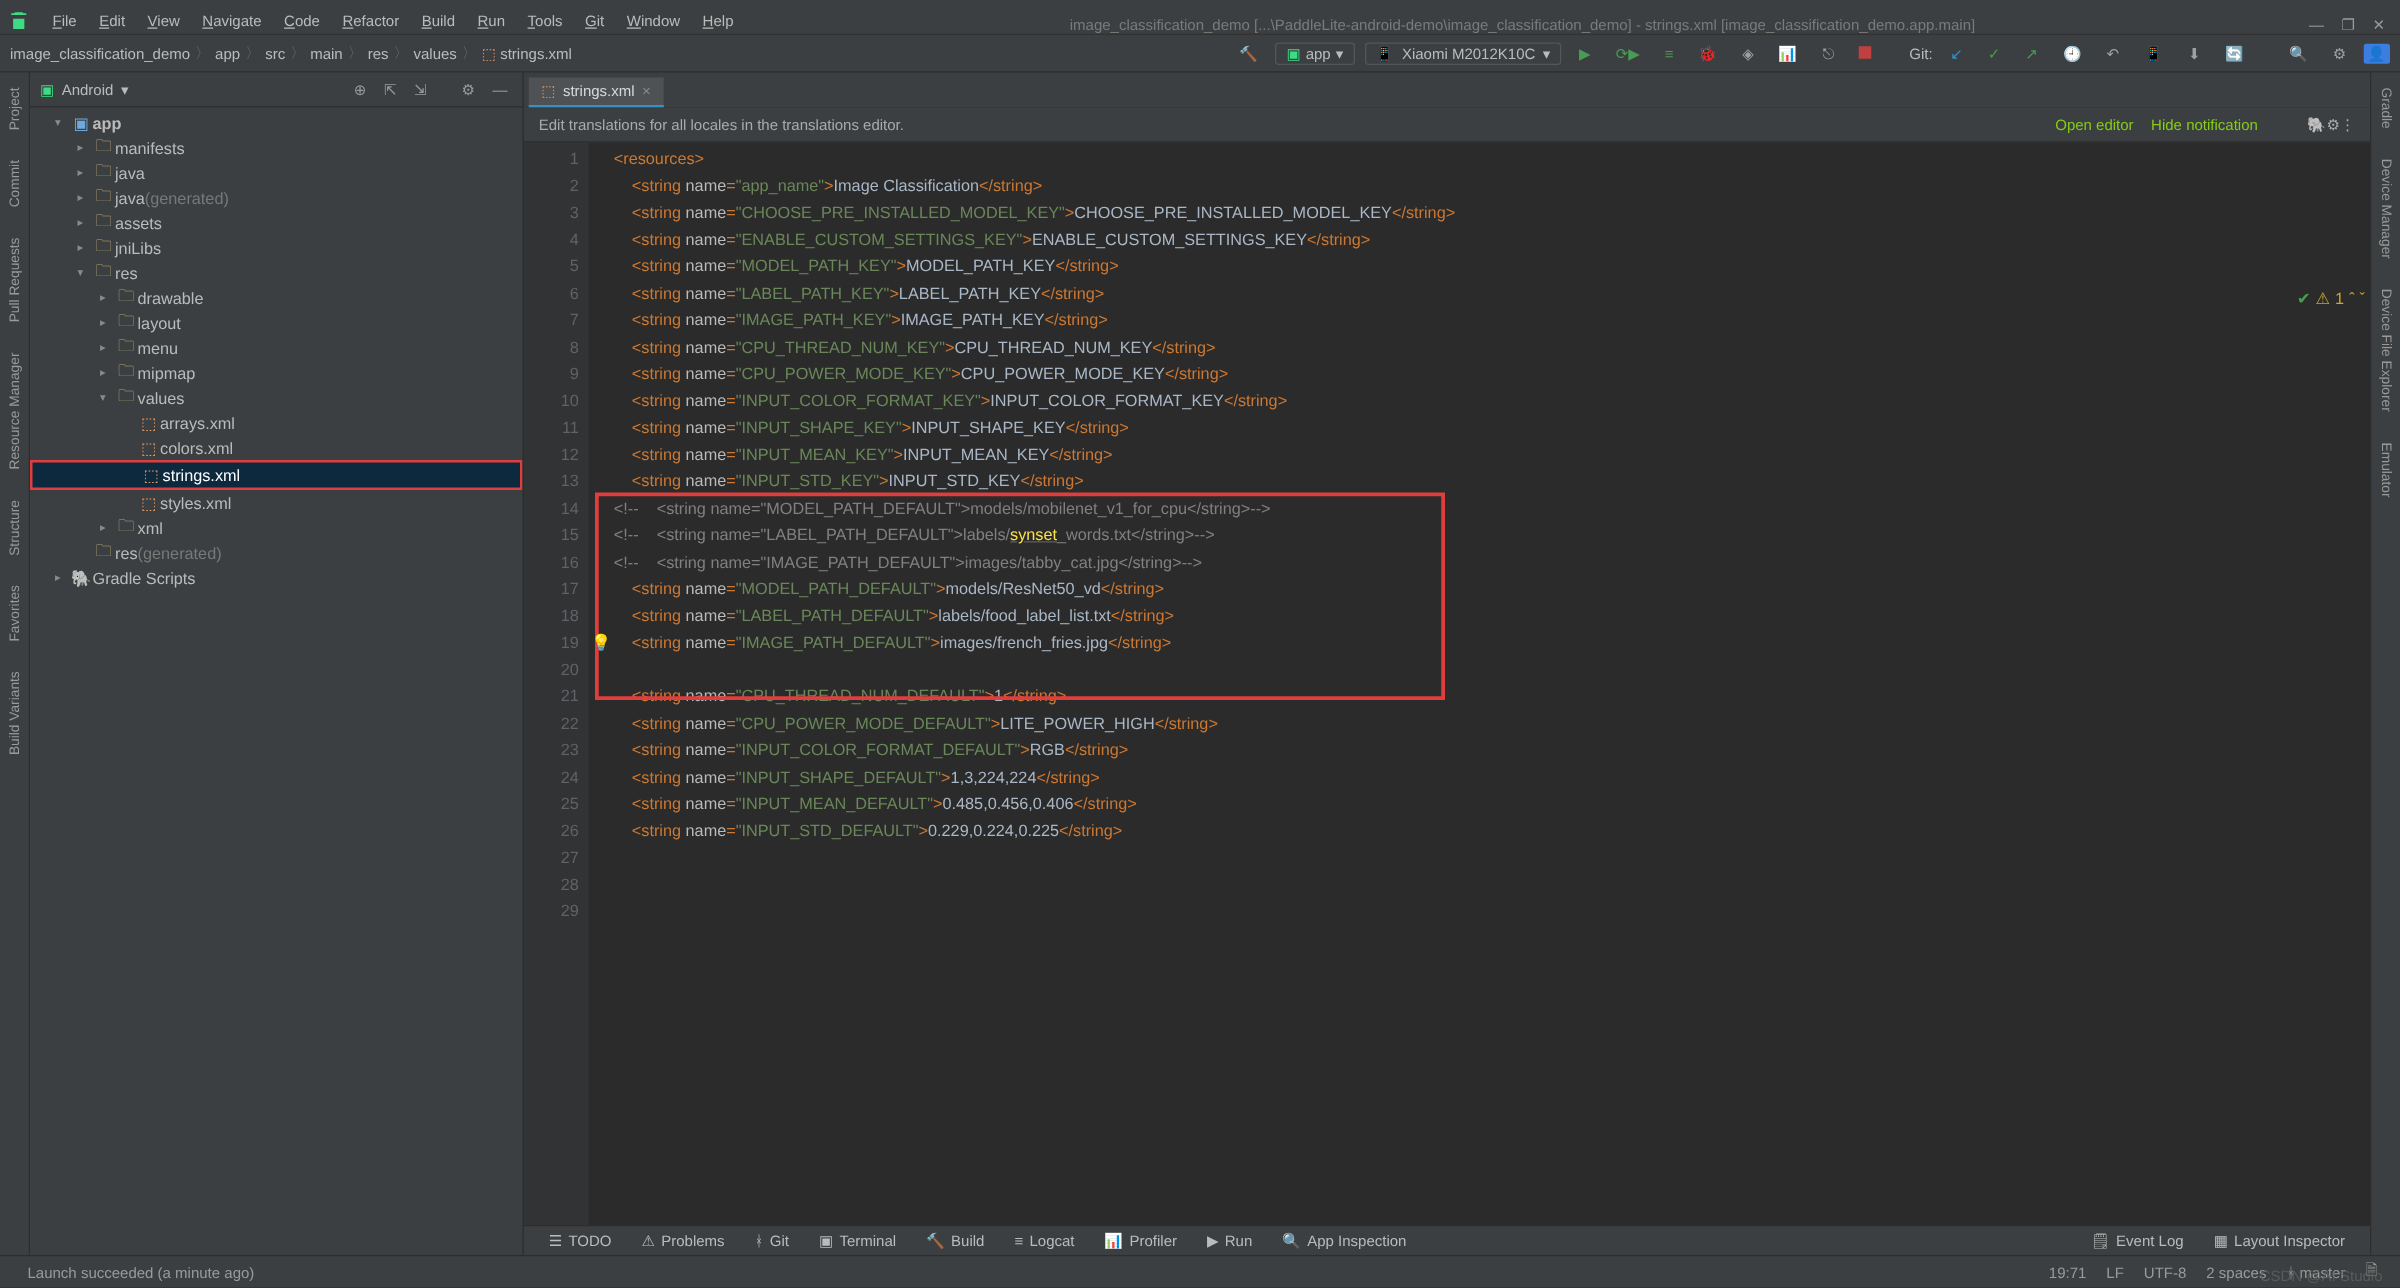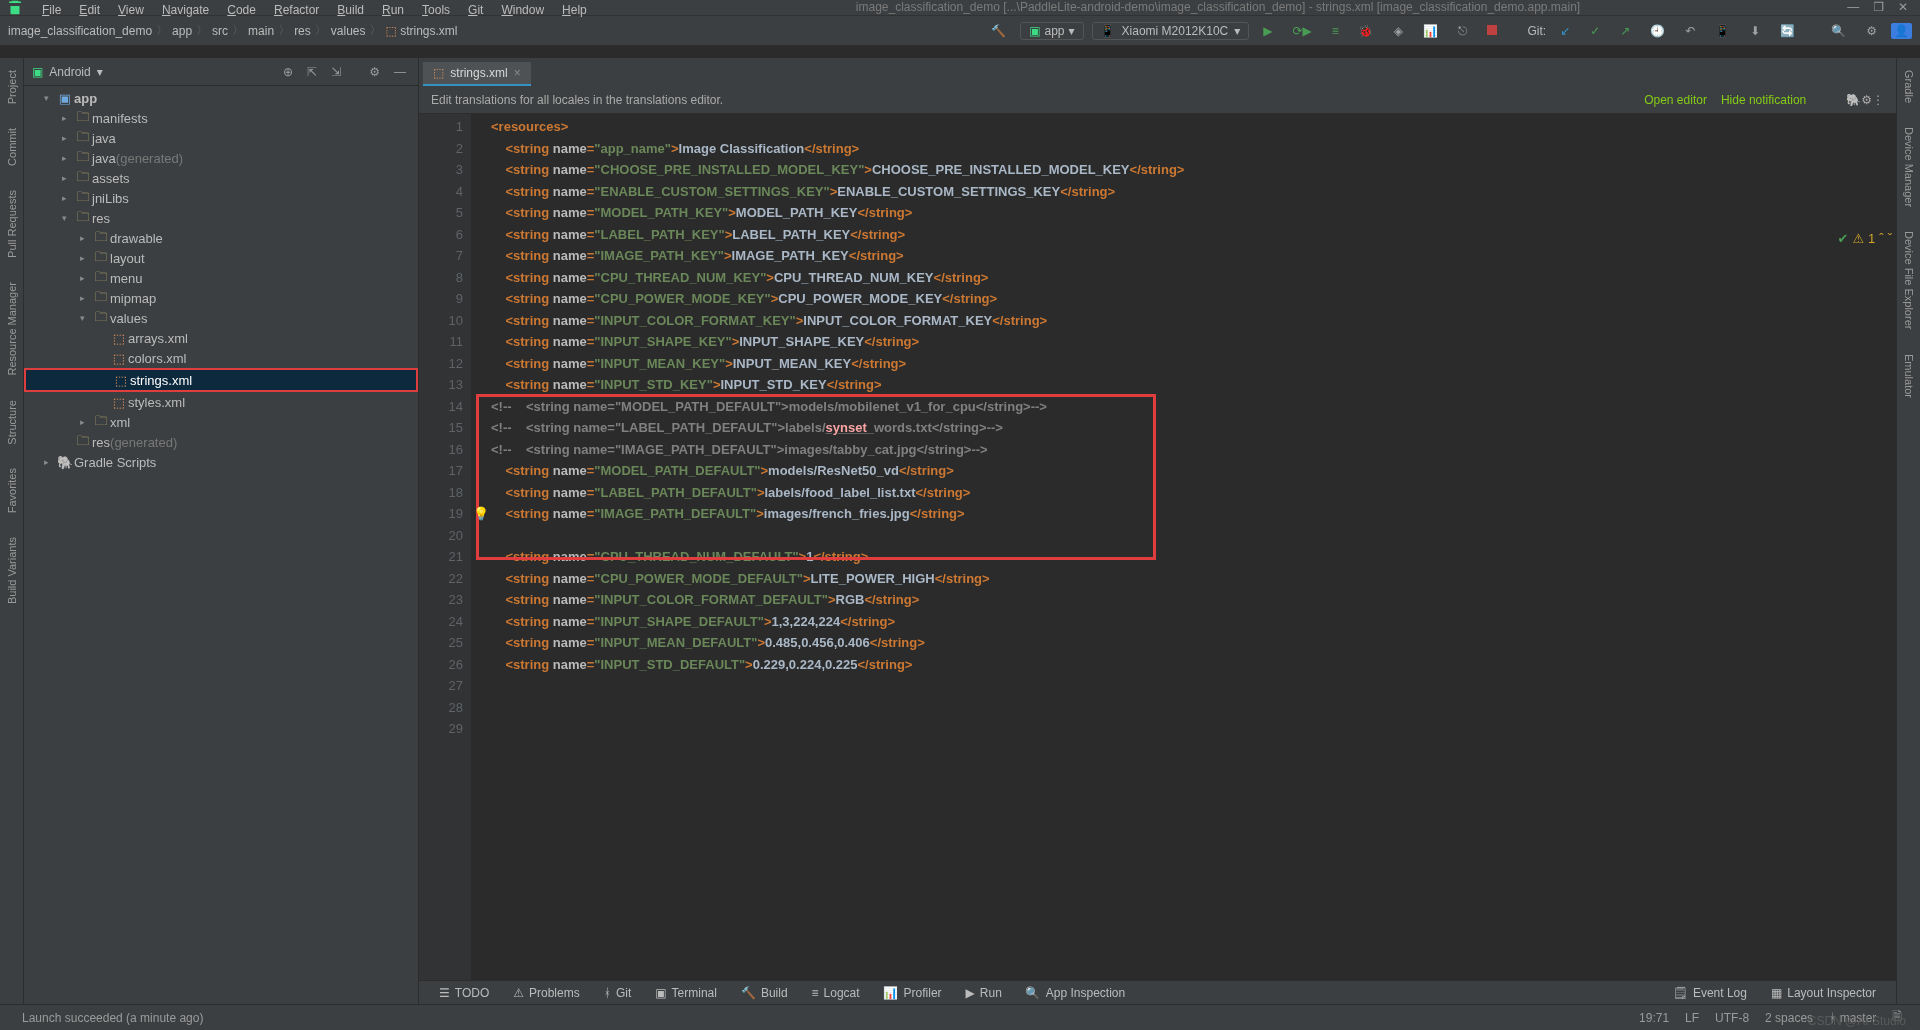--- a/index.html
+++ b/index.html
@@ -1,19 +1,19 @@
 <!DOCTYPE html>
 <html><head>
 <meta charset="utf-8">
 <style>
 * { margin: 0; padding: 0; box-sizing: border-box; font-family: "Segoe UI", Arial, sans-serif; }
 body { background: #2b2b2b; color: #bbbbbb; font-size: 12px; overflow: hidden; width: 1920px; height: 1030px; }
 
 
-.titlebar { height: 16px; background: #3c3f41; display: flex; align-items: flex-start; padding: 0 6px; border-bottom: 1px solid #323232; }
+.titlebar { height: 28px; background: #3c3f41; display: flex; align-items: flex-end; padding: 0 6px; border-bottom: 1px solid #323232; }
 .titlebar .logo { width: 18px; height: 18px; margin-right: 10px; }
 .titlebar .menu { display: flex; gap: 2px; }
 .titlebar .menu span { padding: 3px 8px; cursor: pointer; }
 .titlebar .menu span u { text-decoration: underline; }
 .titlebar .title { flex: 1; text-align: center; color: #7a7a7a; font-size: 12px; }
 .titlebar .winbtn { display: flex; gap: 14px; padding: 0 6px; }
 .titlebar .winbtn span { color: #9a9a9a; cursor: pointer; }
 
 
 .navbar { height: 30px; background: #3c3f41; display: flex; align-items: center; padding: 0 8px; border-bottom: 1px solid #2d2d2d; }
@@ -61,27 +61,27 @@
 .tabs { height: 28px; background: #3c3f41; display: flex; align-items: flex-end; padding: 0 4px; }
 .tab { background: #4e5254; height: 24px; display: flex; align-items: center; padding: 0 10px; gap: 6px; border-bottom: 2px solid #3592c4; color: #d8d8d8; font-size: 12px; }
 .tab .close { color: #8a8a8a; cursor: pointer; }
 .notif { height: 28px; background: #3c3f41; display: flex; align-items: center; padding: 0 12px; font-size: 12px; color: #aaaaaa; border-bottom: 1px solid #2d2d2d; }
 .notif .spacer { flex: 1; }
 .notif a { color: #84cc16; text-decoration: none; margin-left: 14px; cursor: pointer; }
 
 .code { flex: 1; display: flex; font-family: "JetBrains Mono", Consolas, monospace; font-size: 13px; line-height: 21.5px; position: relative; }
 .gutter { width: 52px; background: #313335; color: #606366; text-align: right; padding: 2px 8px 0 0; }
 .gutter .ln { height: 21.5px; }
-.codebody { flex: 1; padding: 2px 0 0 20px; position: relative; overflow: hidden; font-weight: bold; }
+.codebody { flex: 1; padding: 2px 0 0 20px; position: relative; overflow: hidden; }
 .codebody .line { height: 21.5px; white-space: pre; }
 .tag { color: #cc7832; }
 .attr { color: #bababa; }
 .str { color: #6a8759; }
 .txt { color: #a9b7c6; }
-.txt-under { color: #fca5a5; text-decoration: underline #606060; }
+.txt-under { color: #fde047; text-decoration: underline #606060; }
 .cmt { color: #808080; }
 .highlight1 { border: 3px solid #e03e3e; position: absolute; left: 5px; top: 280px; width: 680px; height: 166px; pointer-events: none; }
 
 .crumb-bar { height: 24px; background: #3c3f41; display: flex; align-items: center; padding: 0 20px; gap: 14px; color: #999; font-size: 12px; border-top: 1px solid #2d2d2d; }
 
 
 .toolstrip { height: 24px; background: #3c3f41; display: flex; align-items: center; padding: 0 10px; gap: 4px; border-top: 1px solid #2d2d2d; }
 .toolstrip .btn { display: flex; align-items: center; gap: 5px; padding: 0 10px; color: #bbbbbb; font-size: 12px; cursor: pointer; }
 .toolstrip .spacer { flex: 1; }
 

